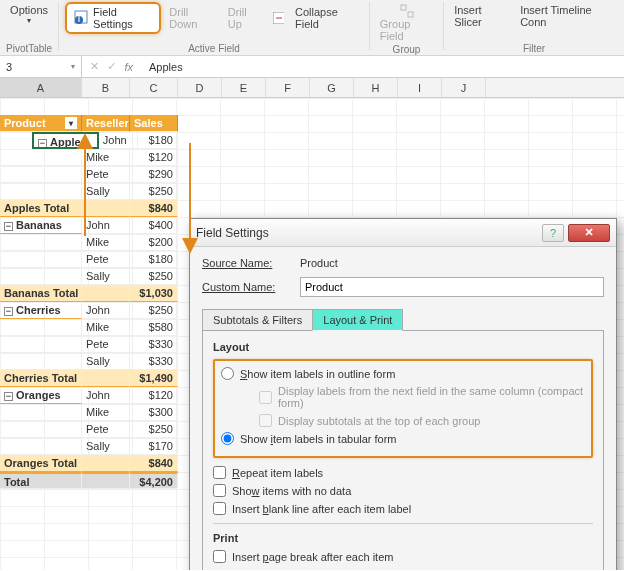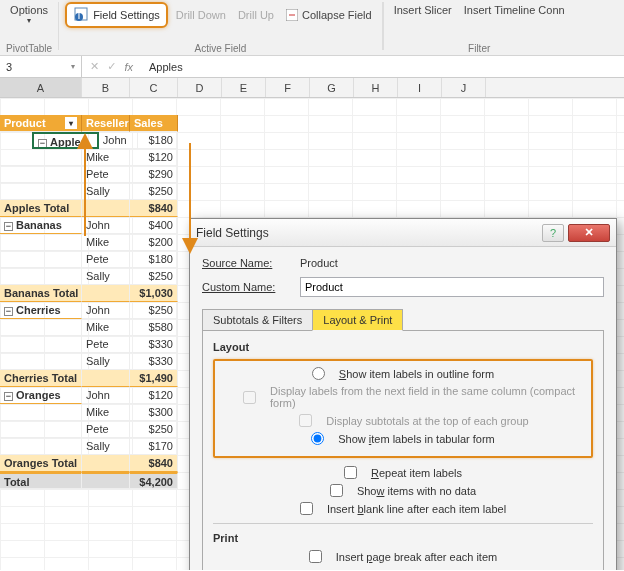--- a/index.html
+++ b/index.html
@@ -60,26 +60,26 @@
   .dlg-help { width: 22px; height: 18px; border: 1px solid #b5b5b5; background: linear-gradient(#fafafa,#e2e2e2); display: flex; align-items: center; justify-content: center; border-radius: 2px; margin-right: 4px; color: #4a6; }
   .dlg-close { width: 42px; height: 18px; background: linear-gradient(#e9756b,#c8443b); border: 1px solid #983a33; border-radius: 2px; display: flex; align-items: center; justify-content: center; color: #fff; font-weight: 700; }
 
   .dlg-body { padding: 10px 12px 0 12px; }
   .row-lbl { display: flex; align-items: center; margin-bottom: 8px; gap: 8px; }
   .row-lbl label { width: 90px; text-decoration: underline; }
   .txt-input { flex: 1; height: 20px; border: 1px solid #abadb3; padding: 0 4px; background: #fff; }
 
   .tabs { display: flex; margin-top: 12px; }
   .tab { padding: 4px 10px; border: 1px solid #aaa; background: #ececec; margin-right: -1px; }
-  .tab.active { background: #fde047; border-bottom-color: #f4f4f4; z-index: 1; position: relative; }
+  .tab.active { background: #5eead4; border-bottom-color: #f4f4f4; z-index: 1; position: relative; }
   .tabpanel { border: 1px solid #aaa; margin-top: -1px; padding: 10px 10px 6px 10px; height: 300px; }
 
   .section-title { font-weight: 700; margin-bottom: 6px; }
-  .radio-row, .check-row { display: flex; align-items: center; gap: 14px; margin-bottom: 5px; justify-content: center; }
-  .indent { margin-left: 22px; color: #999; }
+  .radio-row, .check-row { display: flex; align-items: center; gap: 6px; margin-bottom: 5px; }
+  .indent { margin-left: 38px; color: #999; }
   .indent .ck, .indent label { color: #999; }
   .sep-line { border-top: 1px solid #ccc; margin: 8px 0; }
 
   .radio-box { border: 2px solid #e0891b; border-radius: 2px; padding: 6px 6px; margin-bottom: 8px; box-shadow: 0 0 3px rgba(224,137,27,.4); }
 
   
   .arrow { position: absolute; pointer-events: none; }
   .arr1 { left: 78px; top: 40px; width: 14px; height: 100px; }
   .arr2 { left: 178px; top: 40px; width: 18px; height: 110px; }
   .arrow svg { overflow: visible; }
@@ -113,32 +113,44 @@
         </span>
         <span>Field Settings</span>
       </div>
       <div class="rbtn dim">
           <span>Drill Down</span>
         </div>
       <div class="rbtn dim">
           <span>Drill Up</span>
         </div>
       <div class="rbtn">
-        <span style="display:flex;align-items:center;gap:4px;">
+        <span style="display:flex;align-items:center;gap:11px;">
           <svg width="12" height="12">
               <rect x="0" y="0" width="12" height="12" fill="#fff" stroke="#888"></rect>
               <line x1="3" y1="6" x2="9" y2="6" stroke="#c33"></line>
             </svg>
           <span>Collapse Field</span>
         </span>
       </div>
     </div>
     <div class="rgroup-label">Active Field</div>
   </div>
   <div class="sep"></div>
+  <div class="rgroup">
+    <div class="rgroup-items">
+      <div class="rbtn dim">
+        <svg width="14" height="14">
+            <rect x="1" y="1" width="5" height="5" fill="none" stroke="#bbb"></rect>
+            <rect x="8" y="8" width="5" height="5" fill="none" stroke="#bbb"></rect>
+          </svg>
+        <span>Group Field</span>
+      </div>
+    </div>
+    <div class="rgroup-label">Group</div>
+  </div>
   <div class="sep"></div>
   <div class="rgroup">
     <div class="rgroup-items">
       <div class="rbtn">
           <span>Insert Slicer</span>
         </div>
       <div class="rbtn">
           <span>Insert Timeline Conn</span>
         </div>
     </div>

